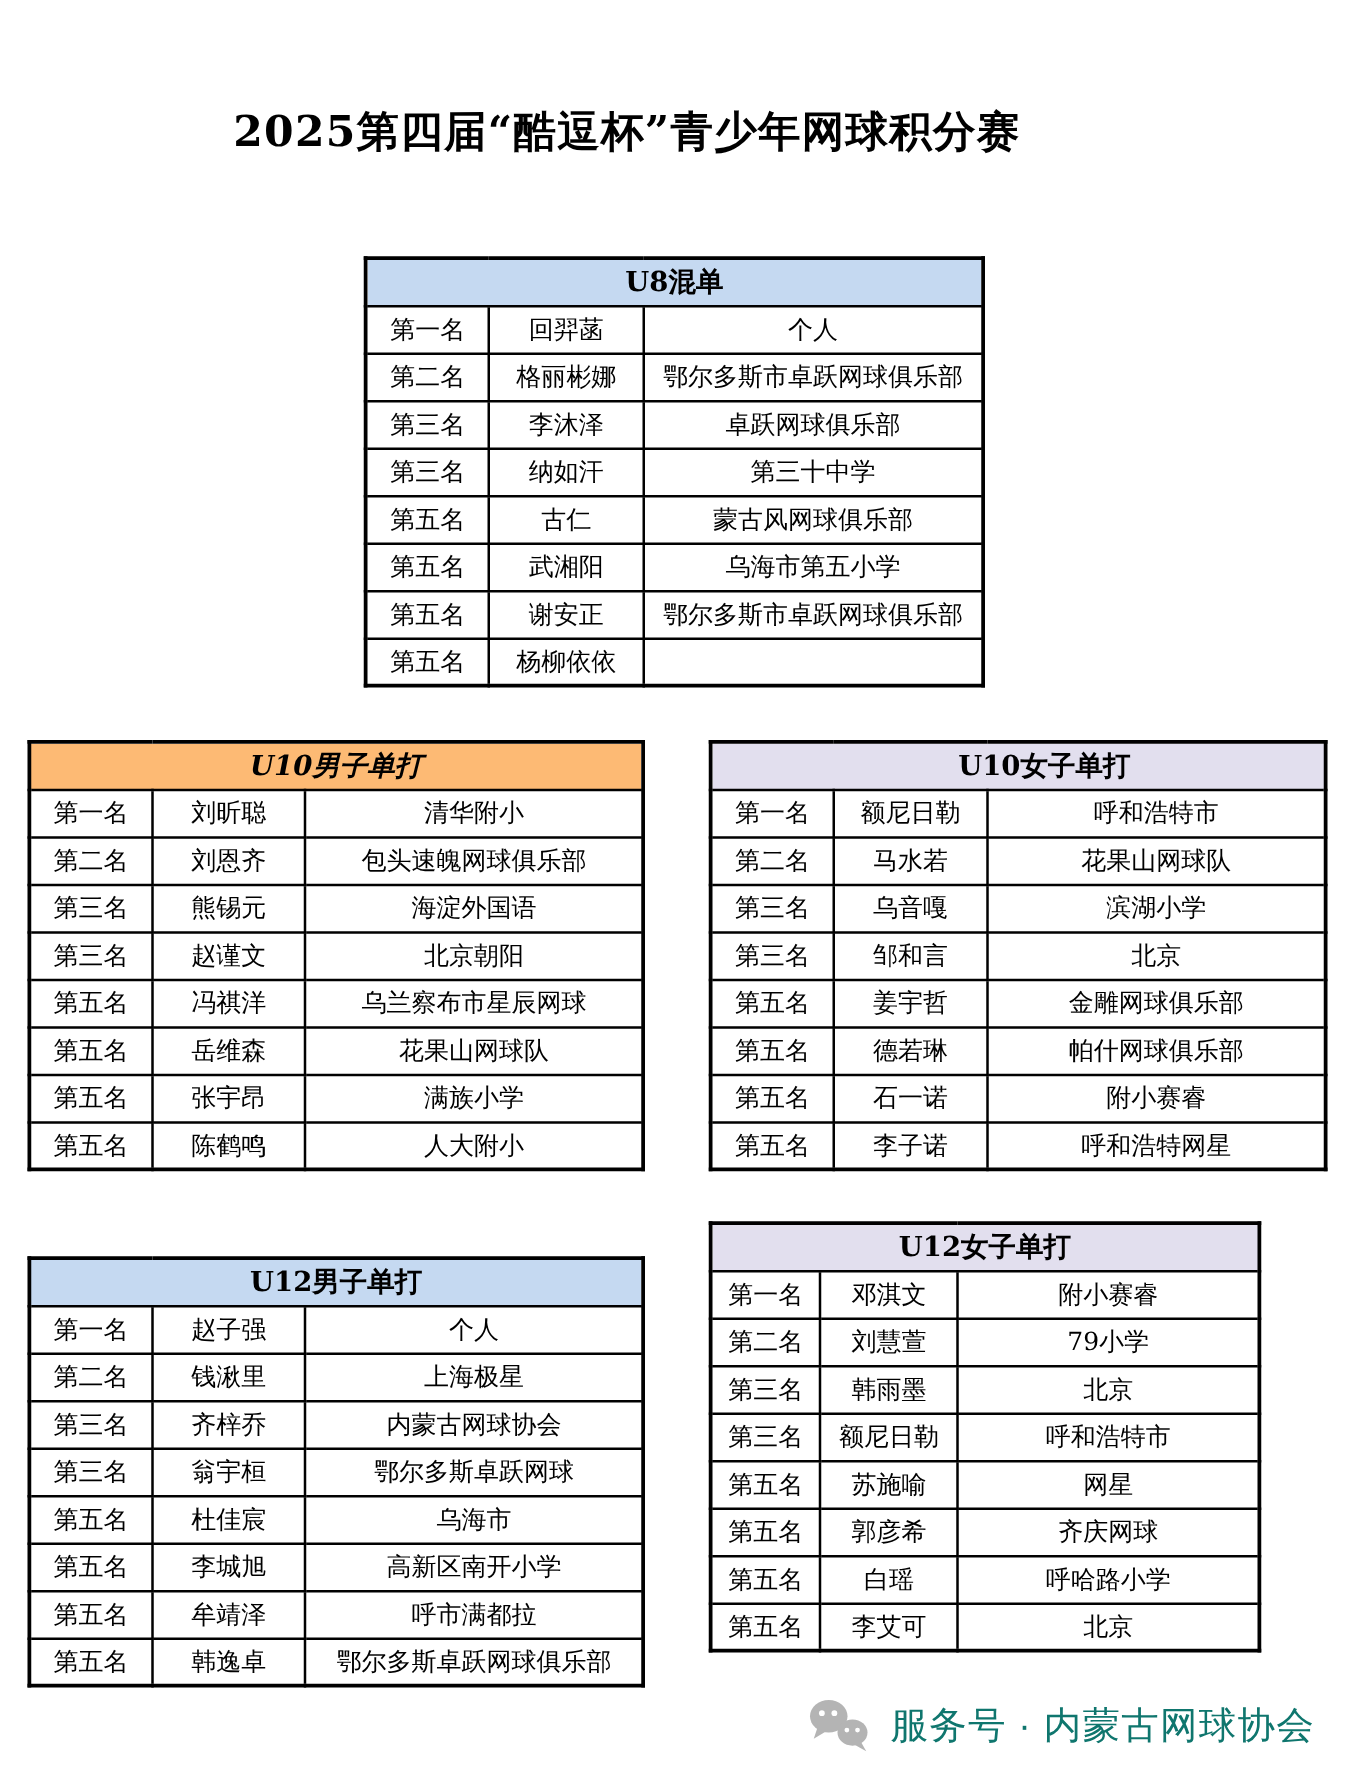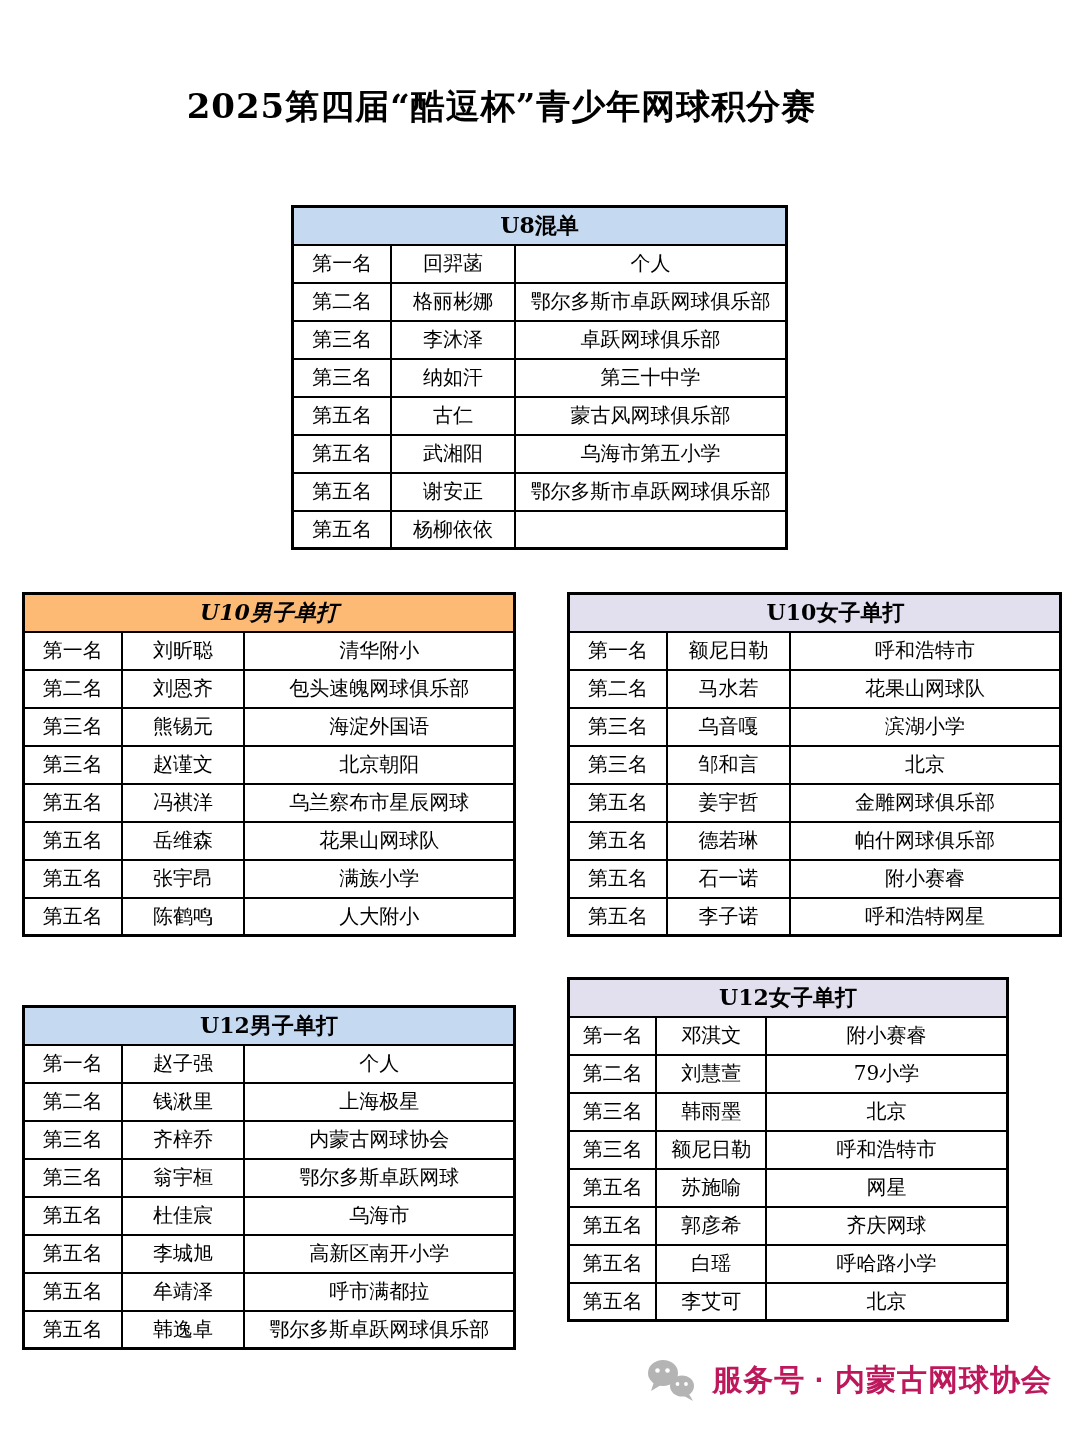--- a/index.html
+++ b/index.html
@@ -344,16 +344,16 @@
         <ellipse cx="36" cy="28" rx="12" ry="10.5"></ellipse>
         <path d="M43 36 L47 43 L38 38 Z"></path>
       </g>
       <g fill="#ffffff">
         <circle cx="11.5" cy="12.5" r="2.3"></circle>
         <circle cx="21.5" cy="12.5" r="2.3"></circle>
         <circle cx="31.5" cy="26" r="1.9"></circle>
         <circle cx="40" cy="26" r="1.9"></circle>
       </g>
     </svg>
-    <span class="footer-text" style="color: #be185d; font-weight: bold;">服务号 · 内蒙古网球协会</span>
+    <span class="footer-text" style="color: #0f766e;">服务号 · 内蒙古网球协会</span>
   </div>
 
 </div>
 
 </body></html>

